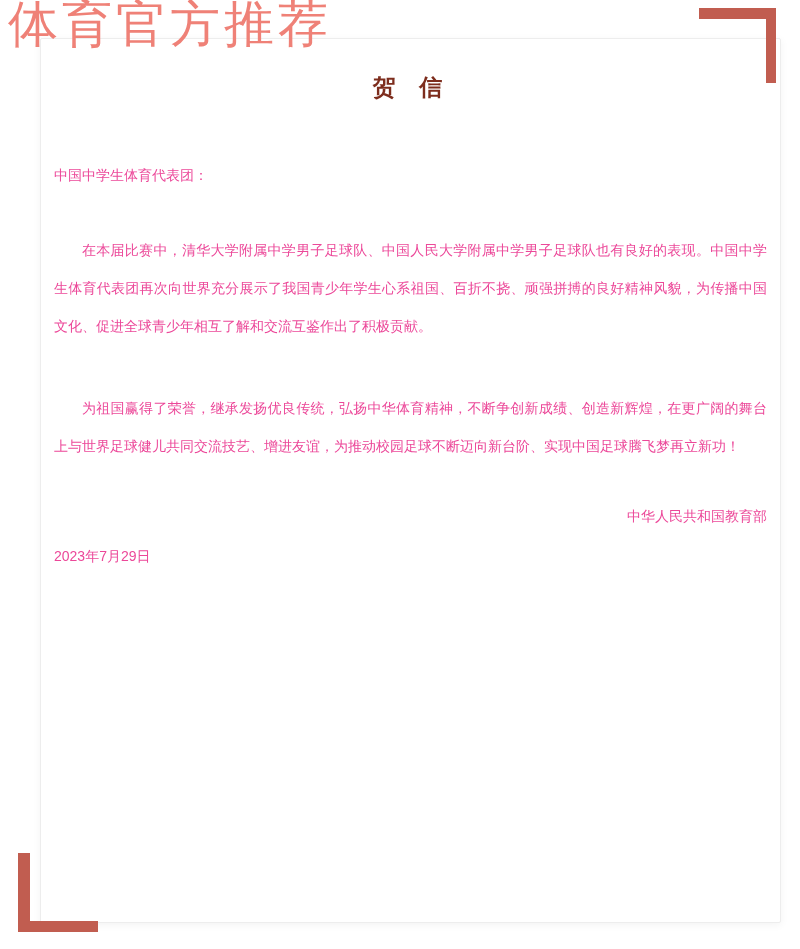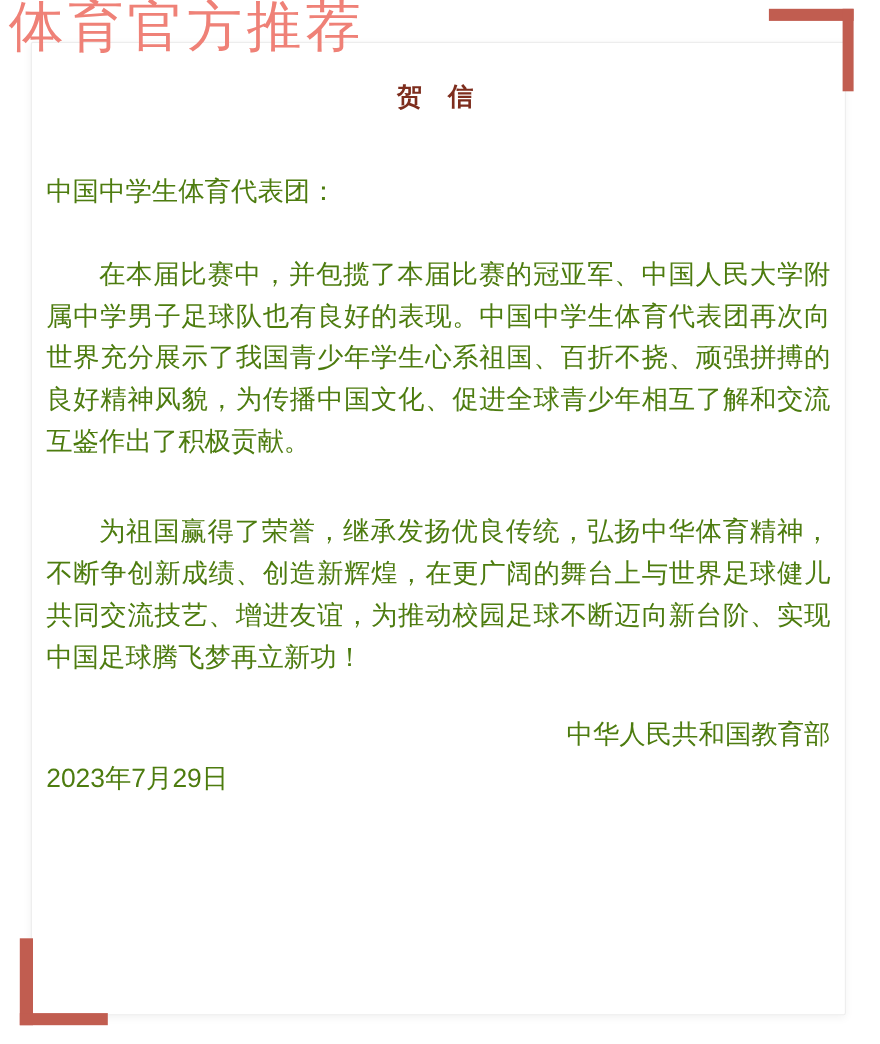--- a/index.html
+++ b/index.html
@@ -23,42 +23,42 @@
 
   
   .corner-bar { position: absolute; background: #c15d50; z-index: 4; }
   .tr-h { left: 699px; top: 8px;  width: 77px; height: 11px; }
   .tr-v { left: 766px; top: 8px;  width: 10px; height: 75px; }
   .bl-v { left: 18px; top: 853px; width: 12px; height: 79px; }
   .bl-h { left: 18px; top: 921px; width: 80px; height: 11px; }
 
   
   .card {
-    position: absolute; left: 28px; top: 38px;
+    position: absolute; left: 40px; top: 38px;
     width: 741px; height: 885px;
     background: #ffffff;
     border: 1px solid #ededed;
     border-radius: 2px;
     box-shadow: 0 2px 8px rgba(0,0,0,0.05);
     padding: 0 13px;
     z-index: 2;
   }
 
   .letter-title {
     margin-top: 33px;
     text-align: center;
     font-size: 23px; line-height: 30px;
     font-weight: bold;
     color: #7d2d1d;
     letter-spacing: 6px; word-spacing: 5px;
   }
 
   .body-text {
-    font-size: 24px; line-height: 38px;
-    color: #4d7c0f;
+    font-size: 14px; line-height: 38px;
+    color: #ec4899;
   }
   .salutation { margin-top: 54px; }
   .para { text-indent: 2em; text-align: justify; }
   .para-1 { margin-top: 40px; }
   .para-2 { margin-top: 37px; }
   .para-3 { margin-top: 44px; }
   .signature { margin-top: 32px; text-align: right; }
   .date { margin-top: 2px; text-align: left; padding-right: 5px; }
 </style>
 </head>
@@ -73,21 +73,21 @@
   <div class="corner-bar bl-v"></div>
   <div class="corner-bar bl-h"></div>
 
   <div class="card">
 
     <div class="letter-title">贺 信</div>
 
     <div class="body-text salutation">中国中学生体育代表团：</div>
 
 
-    <p class="body-text para para-2">在本届比赛中，并包揽了本届比赛的冠亚军、中国人民大学附属中学男子足球队也有良好的表现。中国中学生体育代表团再次向世界充分展示了我国青少年学生心系祖国、百折不挠、顽强拼搏的良好精神风貌，为传播中国文化、促进全球青少年相互了解和交流互鉴作出了积极贡献。</p>
+    <p class="body-text para para-2">在本届比赛中，清华大学附属中学男子足球队、中国人民大学附属中学男子足球队也有良好的表现。中国中学生体育代表团再次向世界充分展示了我国青少年学生心系祖国、百折不挠、顽强拼搏的良好精神风貌，为传播中国文化、促进全球青少年相互了解和交流互鉴作出了积极贡献。</p>
 
     <p class="body-text para para-3">为祖国赢得了荣誉，继承发扬优良传统，弘扬中华体育精神，不断争创新成绩、创造新辉煌，在更广阔的舞台上与世界足球健儿共同交流技艺、增进友谊，为推动校园足球不断迈向新台阶、实现中国足球腾飞梦再立新功！</p>
 
     <div class="body-text signature">中华人民共和国教育部</div>
 
     <div class="body-text date">2023年7月29日</div>
 
   </div>
 </div>
 

